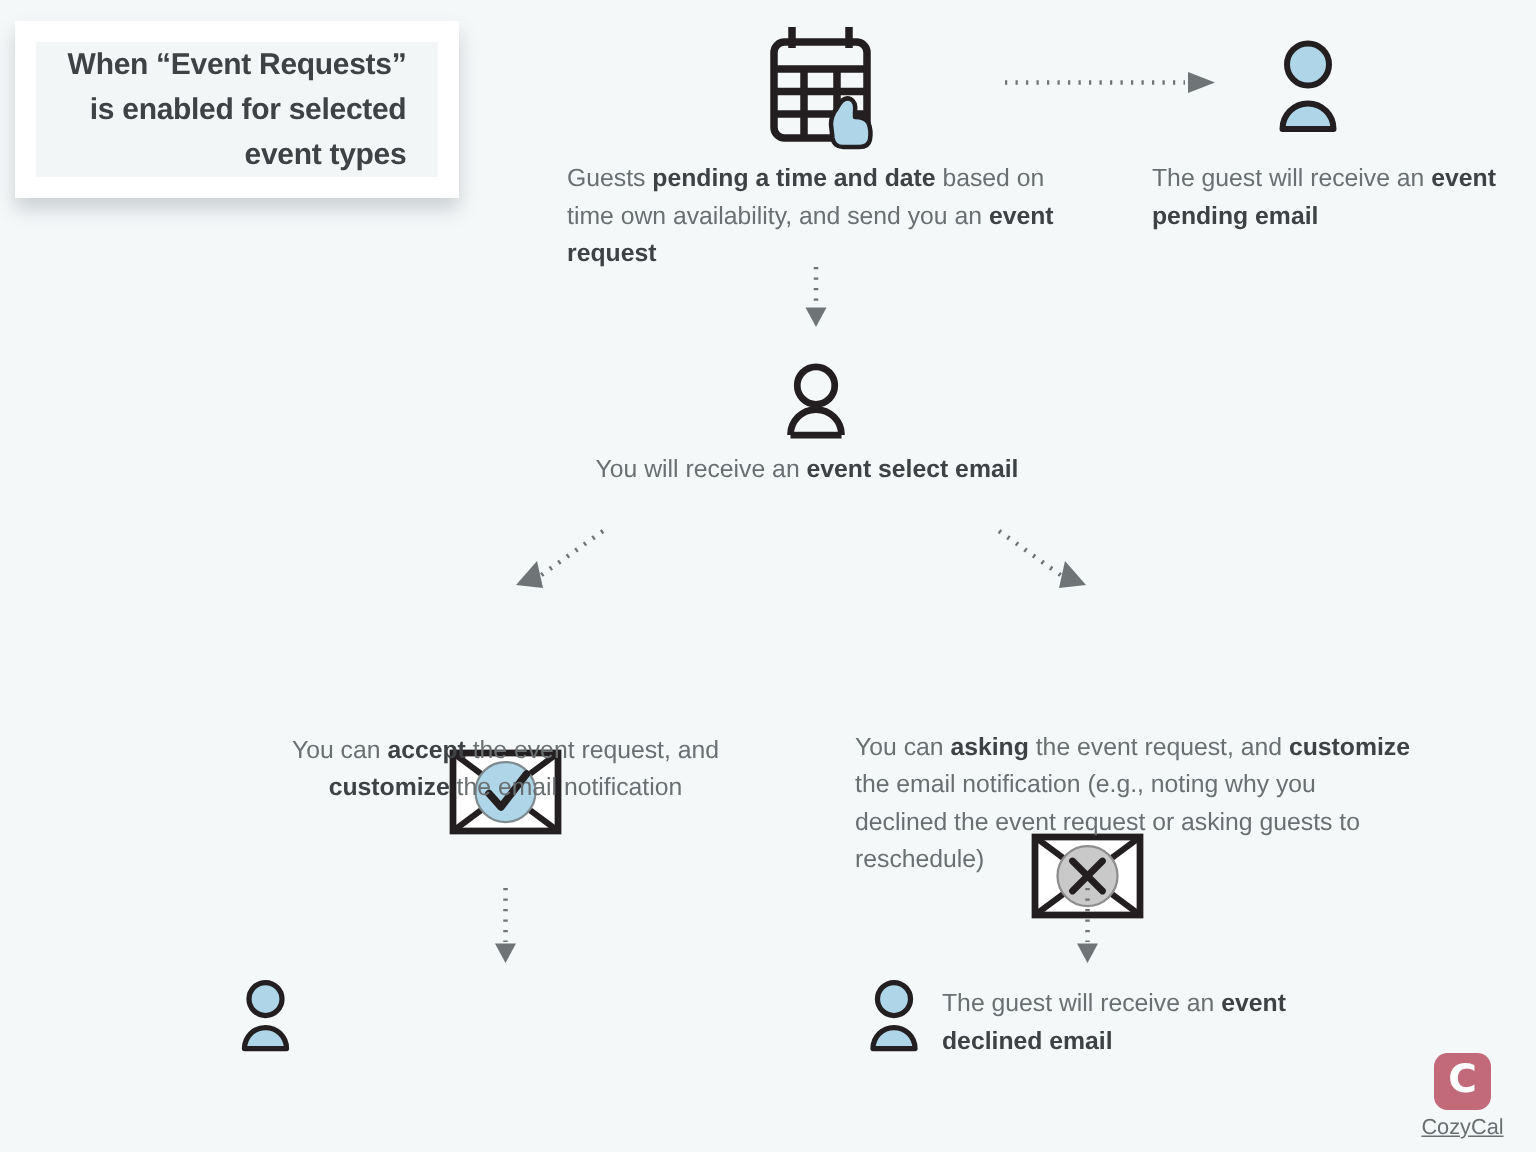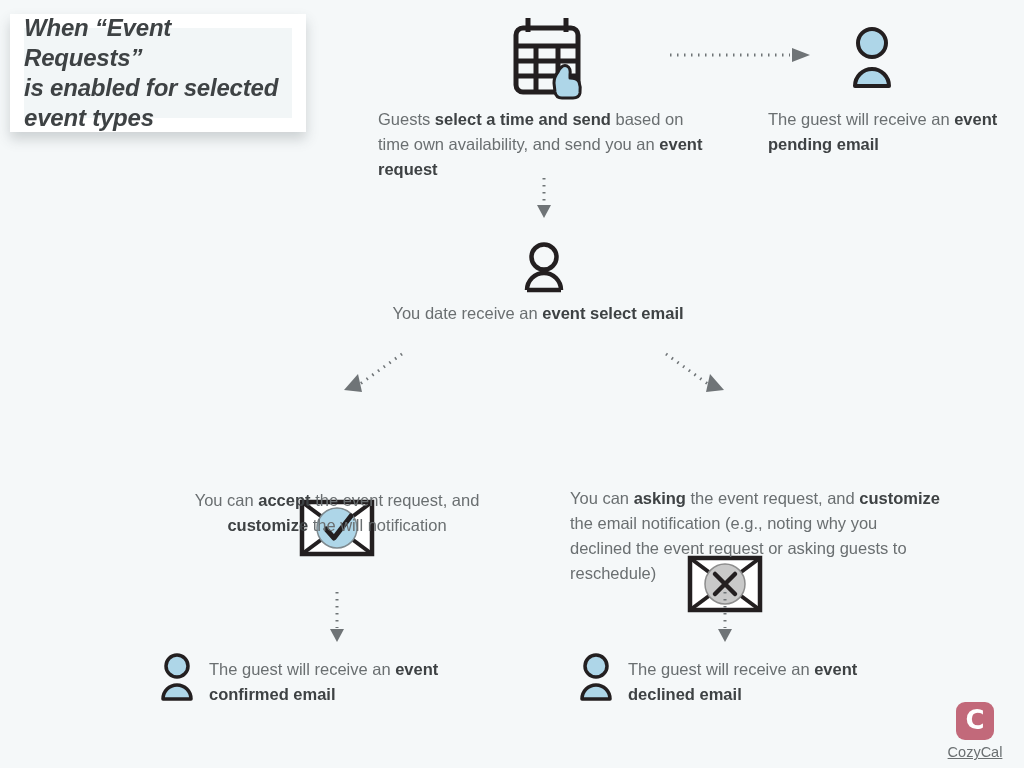--- a/index.html
+++ b/index.html
@@ -38,28 +38,27 @@
     left: 14px;
     top: 14px;
     right: 14px;
     bottom: 14px;
     background: #f2f6f7;
     display: flex;
     align-items: center;
     justify-content: center;
   }
   .title-text {
-    font-size: 24px;
+    font-size: 20px;
     line-height: 30px;
     font-weight: bold;
     color: #3e4244;
-    text-align: left;
+    text-align: right;
     white-space: pre-line;
     letter-spacing: -0.2px;
-    font-style: italic;
   }
 
   
   .para {
     font-size: 16.5px;
     line-height: 25px;
     color: #6a6f71;
   }
   .para b { color: #3e4244; font-weight: bold; }
   .center { text-align: center; }
@@ -139,21 +138,21 @@
   </div>
 
   <div class="abs" style="left:850px; top:26px; width:44px; height:62px;">
     <svg width="44" height="62" viewBox="0 0 44 62">
       <circle cx="22" cy="17" r="14" fill="#aed6e8" stroke="#231f20" stroke-width="4"></circle>
       <path d="M5 60 a17 17 0 0 1 34 0 z" fill="#aed6e8" stroke="#231f20" stroke-width="4" stroke-linejoin="round"></path>
     </svg>
   </div>
 
   <div class="abs para left" style="left:378px; top:107px; width:336px;">
-    <span><span>Guests </span><b>select a time and send</b><span> based on time own availability, and send you an </span><b>event request</b></span>
+    <span><span>Guests </span><b>pending a time and date</b><span> based on time own availability, and send you an </span><b>event request</b></span>
   </div>
 
   <div class="abs para left" style="left:768px; top:107px; width:230px;">
     <span><span>The guest will receive an </span><b>event pending email</b></span>
   </div>
 
   <div class="abs" style="left:535px; top:178px; width:18px; height:40px;">
     <svg width="18" height="40" viewBox="0 0 18 40">
       <line x1="9" y1="0" x2="9" y2="26" stroke="#6f7477" stroke-width="3" stroke-dasharray="1.5 5.5" stroke-linecap="butt"></line>
       <polygon points="2,27 16,27 9,40" fill="#6f7477"></polygon>
@@ -162,21 +161,21 @@
 
   <div class="abs" style="left:521px; top:242px; width:46px; height:50px;">
     <svg width="46" height="50" viewBox="0 0 46 50">
       <circle cx="23" cy="15" r="12.5" fill="none" stroke="#231f20" stroke-width="4.5"></circle>
       <path d="M6 48 a17 17 0 0 1 34 0" fill="none" stroke="#231f20" stroke-width="4.5" stroke-linejoin="round"></path>
       <line x1="6" y1="48" x2="40" y2="48" stroke="#231f20" stroke-width="4.5" stroke-linecap="butt"></line>
     </svg>
   </div>
 
   <div class="abs para center" style="left:338px; top:301px; width:400px;">
-    <span><span>You date receive an </span><b>event select email</b></span>
+    <span><span>You will receive an </span><b>event select email</b></span>
   </div>
 
   <div class="abs" style="left:336px; top:352px; width:68px; height:44px;">
     <svg width="68" height="44" viewBox="0 0 68 44">
       <line x1="66" y1="2" x2="24" y2="32" stroke="#6f7477" stroke-width="3" stroke-dasharray="1.5 5.5" stroke-linecap="butt"></line>
       <polygon points="22,22 26,40 8,38" fill="#6f7477"></polygon>
     </svg>
   </div>
 
   <div class="abs" style="left:664px; top:352px; width:68px; height:44px;">
@@ -201,21 +200,21 @@
       <rect x="2" y="2" width="70" height="52" fill="#ffffff" stroke="#231f20" stroke-width="4.5"></rect>
       <line x1="2" y1="2" x2="72" y2="54" stroke="#231f20" stroke-width="4"></line>
       <line x1="72" y1="2" x2="2" y2="54" stroke="#231f20" stroke-width="4"></line>
       <circle cx="37" cy="28" r="20" fill="#c9c9c9" stroke="#8d8d8d" stroke-width="1.5"></circle>
       <line x1="27" y1="18" x2="47" y2="38" stroke="#231f20" stroke-width="4.5" stroke-linecap="round"></line>
       <line x1="47" y1="18" x2="27" y2="38" stroke="#231f20" stroke-width="4.5" stroke-linecap="round"></line>
     </svg>
   </div>
 
   <div class="abs para center" style="left:183px; top:488px; width:308px;">
-    <span><span>You can </span><b>accept</b><span> the event request, and </span><b>customize</b><span> the will notification</span></span>
+    <span><span>You can </span><b>accept</b><span> the event request, and </span><b>customize</b><span> the email notification</span></span>
   </div>
 
   <div class="abs para left" style="left:570px; top:486px; width:372px;">
     <span><span>You can </span><b>asking</b><span> the event request, and </span><b>customize</b><span> the email notification (e.g., noting why you declined the event request or asking guests to reschedule)</span></span>
   </div>
 
   <div class="abs" style="left:328px; top:592px; width:18px; height:50px;">
     <svg width="18" height="50" viewBox="0 0 18 50">
       <line x1="9" y1="0" x2="9" y2="36" stroke="#6f7477" stroke-width="3" stroke-dasharray="1.5 5.5" stroke-linecap="butt"></line>
       <polygon points="2,37 16,37 9,50" fill="#6f7477"></polygon>
@@ -228,23 +227,20 @@
       <polygon points="2,37 16,37 9,50" fill="#6f7477"></polygon>
     </svg>
   </div>
 
   <div class="abs" style="left:160px; top:653px; width:34px; height:48px;">
     <svg width="34" height="48" viewBox="0 0 34 48">
       <circle cx="17" cy="13" r="11" fill="#aed6e8" stroke="#231f20" stroke-width="3.5"></circle>
       <path d="M3 46 a14 14 0 0 1 28 0 z" fill="#aed6e8" stroke="#231f20" stroke-width="3.5" stroke-linejoin="round"></path>
     </svg>
   </div>
-  <div class="abs para left" style="left:209px; top:657px; width:270px;">
-    <span><span>The guest will receive an </span><b>event confirmed email</b></span>
-  </div>
 
   <div class="abs" style="left:579px; top:653px; width:34px; height:48px;">
     <svg width="34" height="48" viewBox="0 0 34 48">
       <circle cx="17" cy="13" r="11" fill="#aed6e8" stroke="#231f20" stroke-width="3.5"></circle>
       <path d="M3 46 a14 14 0 0 1 28 0 z" fill="#aed6e8" stroke="#231f20" stroke-width="3.5" stroke-linejoin="round"></path>
     </svg>
   </div>
   <div class="abs para left" style="left:628px; top:657px; width:280px;">
     <span><span>The guest will receive an </span><b>event declined email</b></span>
   </div>

